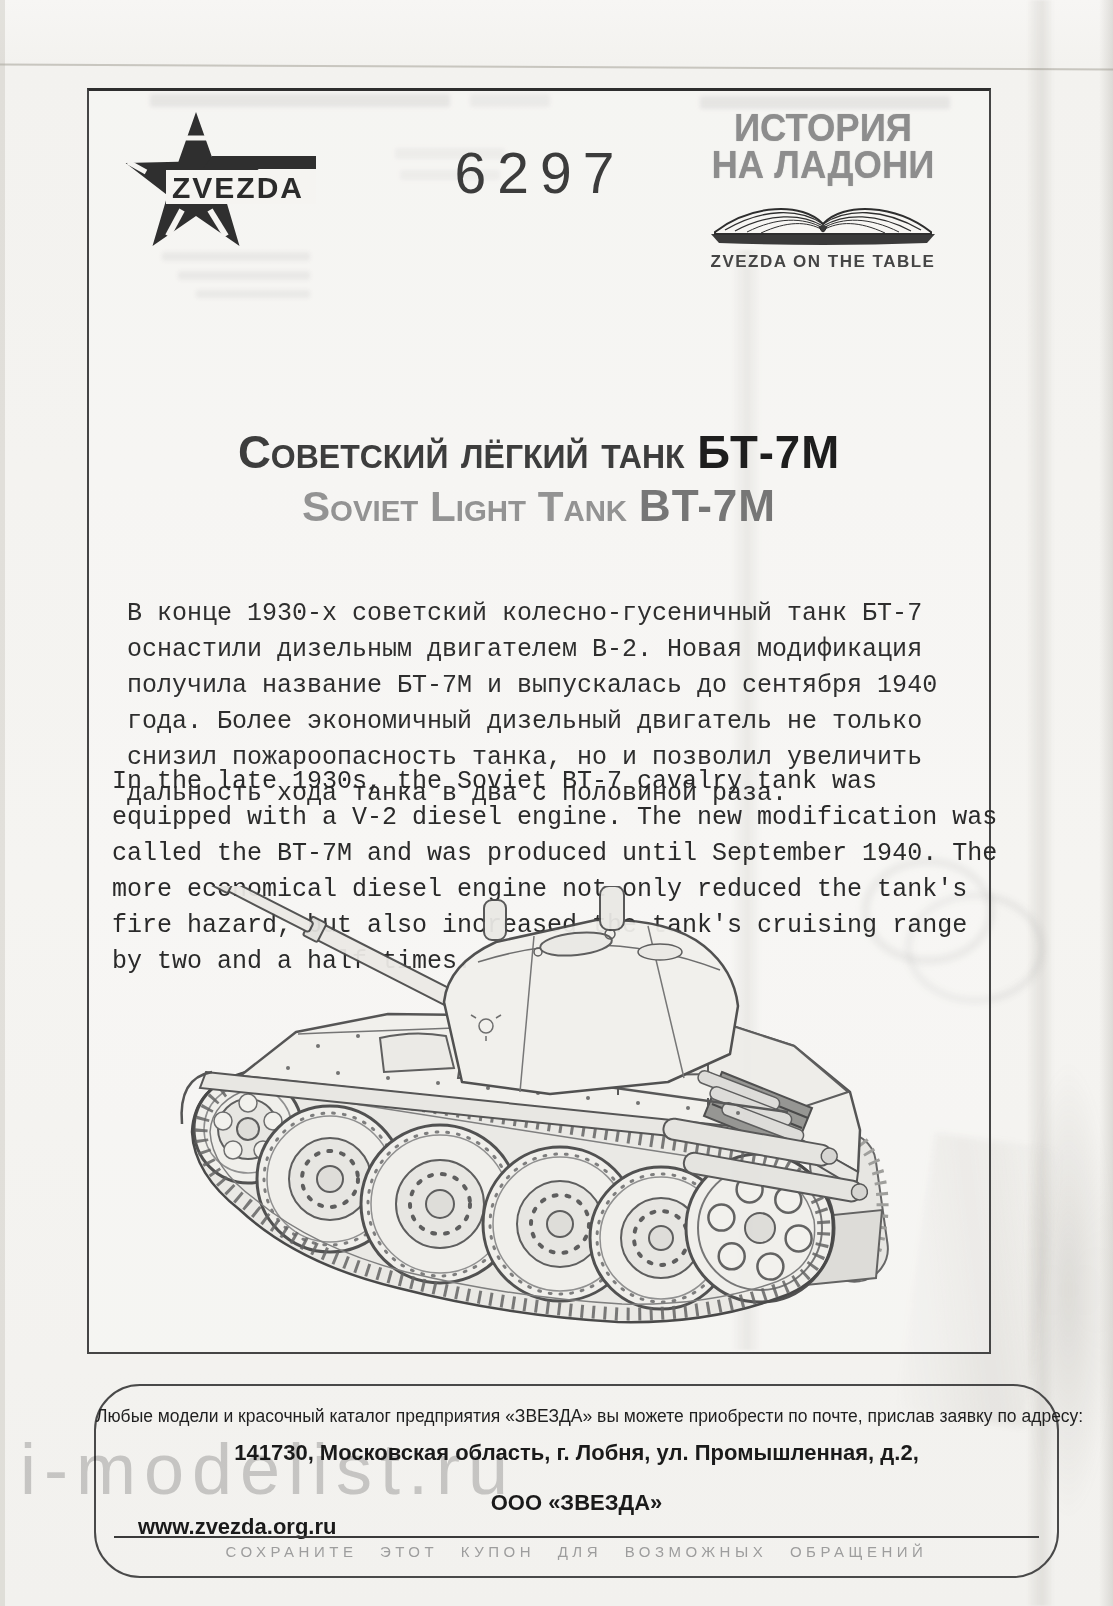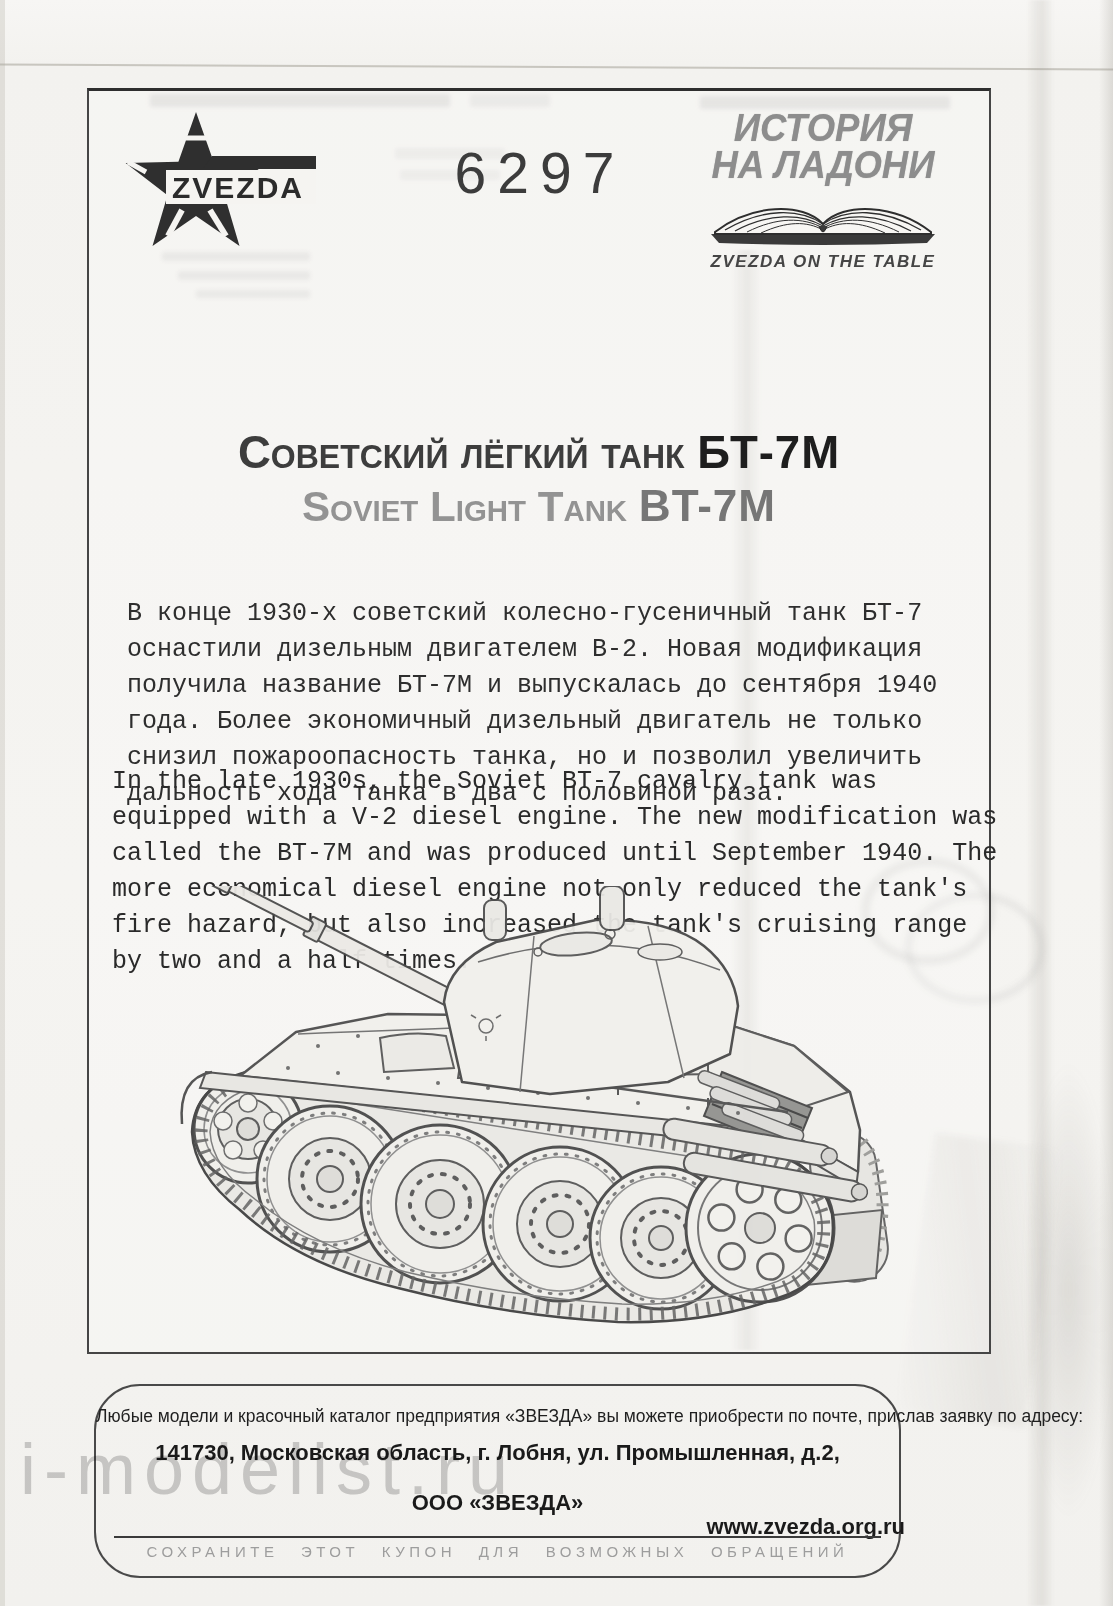--- a/index.html
+++ b/index.html
@@ -27,50 +27,50 @@
   .bleed{position:absolute;background:rgba(120,120,120,.16);filter:blur(2px);border-radius:2px;}
   .ghost{position:absolute;border:7px solid rgba(145,145,145,.18);border-radius:50%;filter:blur(3px);}
   
   .frame{position:absolute;left:87px;top:88px;width:904px;height:1266px;box-sizing:border-box;
     border:2px solid #454545;border-top-width:3px;border-top-color:#2e2e2e;
     background:rgba(255,255,255,.22);}
   
   .brand-logo{position:absolute;left:116px;top:108px;}
   .kit-number{position:absolute;left:350px;top:140px;width:380px;text-align:center;
     font-size:57px;font-weight:400;letter-spacing:11px;color:#3c3c3c;}
-  .series{position:absolute;left:688px;top:110px;width:270px;text-align:center;color:#8d8d8d;font-style:italic;}
+  .series{position:absolute;left:688px;top:110px;width:270px;text-align:center;color:#8d8d8d;}
   .series .l1,.series .l2{font-size:38px;font-weight:700;line-height:.98;letter-spacing:0px;
     transform:scaleX(.96);text-shadow:0 0 1px rgba(141,141,141,.6);}
   .series .book{margin:4px auto 2px;}
   .series .sub{font-size:17px;font-weight:700;color:#454545;letter-spacing:1.5px;margin-top:1px;}
   
   .title-block{position:absolute;left:87px;top:426px;width:904px;text-align:center;}
   .title-ru{font-variant:small-caps;font-weight:700;font-size:47px;color:#3d3d3d;
     letter-spacing:0;transform:scaleX(.97);line-height:1.1;}
   .title-ru .model{color:#1e1e1e;letter-spacing:1px;}
   .title-en{font-variant:small-caps;font-weight:700;font-size:43px;color:#939393;
     transform:scaleX(.98);line-height:1.15;margin-top:2px;}
   .title-en .model{color:#767676;font-size:45px;letter-spacing:1px;}
   
   .para{position:absolute;text-align:left;font-size:25px;line-height:36px;font-family:Liberation Mono, monospace;}
   .para-ru{left:127px;top:596px;width:860px;color:#2e2e2e;}
   .para-en{left:112px;top:764px;width:888px;color:#2a2a2a;}
   
   .tank{position:absolute;left:148px;top:886px;opacity:.94;}
   
-  .coupon{position:absolute;left:94px;top:1384px;width:807px;height:194px;box-sizing:border-box;
+  .coupon{position:absolute;left:94px;top:1384px;width:965px;height:194px;box-sizing:border-box;
     border:2px solid #494949;border-radius:46px;}
   .coupon .intro{position:absolute;top:20px;left:0;width:100%;text-align:center;
     font-size:17.5px;color:#1f1f1f;white-space:nowrap;}
   .coupon .addr{position:absolute;top:54px;left:0;width:100%;text-align:center;
     font-size:22px;font-weight:700;color:#1a1a1a;}
   .coupon .comp{position:absolute;top:92px;left:0;width:100%;text-align:center;
     font-size:22px;font-weight:700;color:#1a1a1a;margin-top:12px;}
-  .coupon .site{position:absolute;top:128px;left:6px;width:100%;text-align:right;
-    font-size:22px;font-weight:700;color:#1a1a1a;}
+  .coupon .site{position:absolute;top:128px;left:0;width:100%;text-align:left;
+    font-size:22px;font-weight:700;color:#1a1a1a;padding-left:42px;}
   .coupon .divider{position:absolute;top:150px;left:18px;right:18px;border-top:2px solid #3a3a3a;}
   .coupon .keep{position:absolute;top:157px;left:0;width:100%;text-align:center;
     font-size:15px;font-weight:400;color:#9d9d9d;letter-spacing:4.5px;word-spacing:14px;}
   
   .watermark{position:absolute;left:20px;top:1428px;font-size:72px;font-weight:400;
     color:#a9a9a9;opacity:.55;letter-spacing:8px;mix-blend-mode:multiply;z-index:30;
     pointer-events:none;filter:blur(.4px);}
 </style>
 </head>
 <body>

